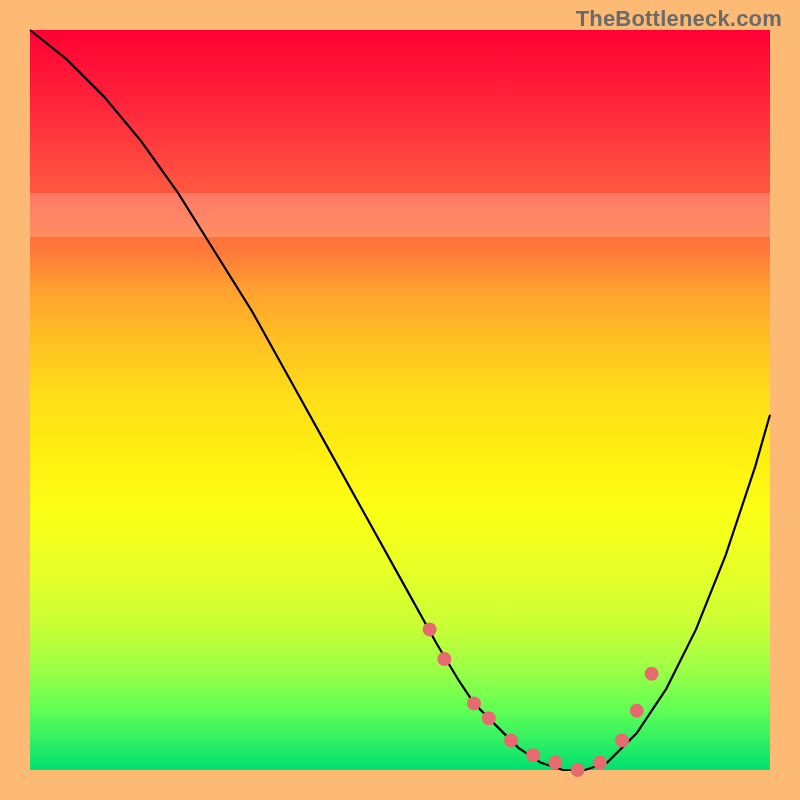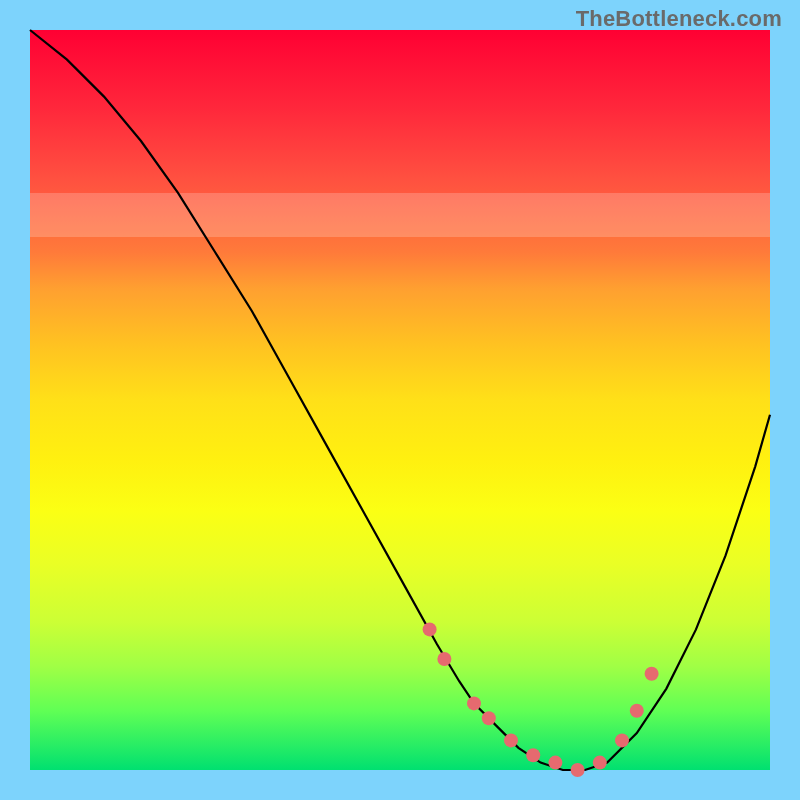--- a/index.html
+++ b/index.html
@@ -1,21 +1,21 @@
 <!DOCTYPE html>
 <html><head>
 <meta charset="utf-8">
 <style>
   * { margin: 0; padding: 0; box-sizing: border-box; }
   html, body { width: 800px; height: 800px; overflow: hidden; background: #000; }
   .stage {
     position: relative;
     width: 800px;
     height: 800px;
-    background: #7dd3fc;
+    background: #fdba74;
     padding-left: 15px;
   }
   .plot-area {
     position: absolute;
     left: 30px;
     top: 30px;
     width: 740px;
     height: 740px;
     background: linear-gradient(to bottom,
       #ff0033 0%,

